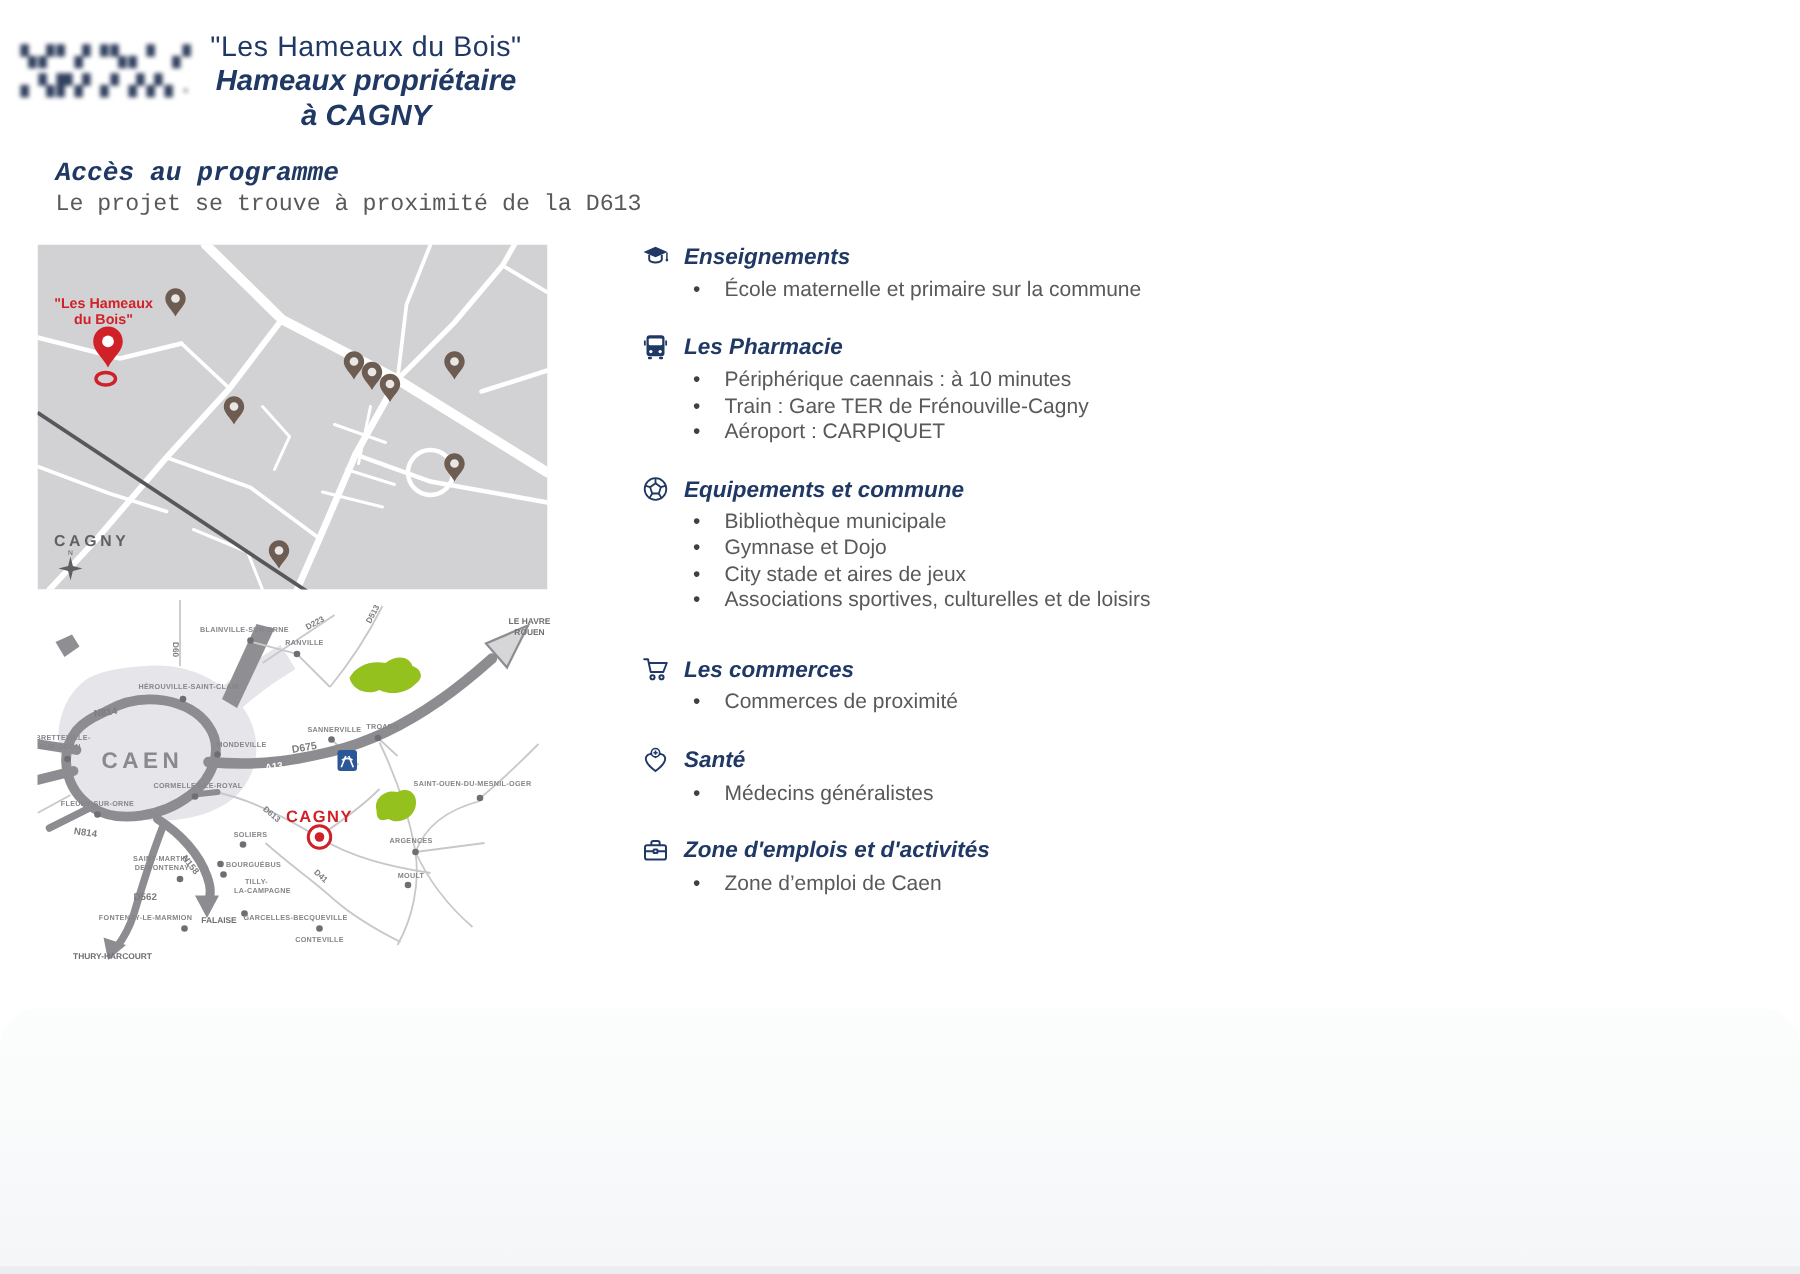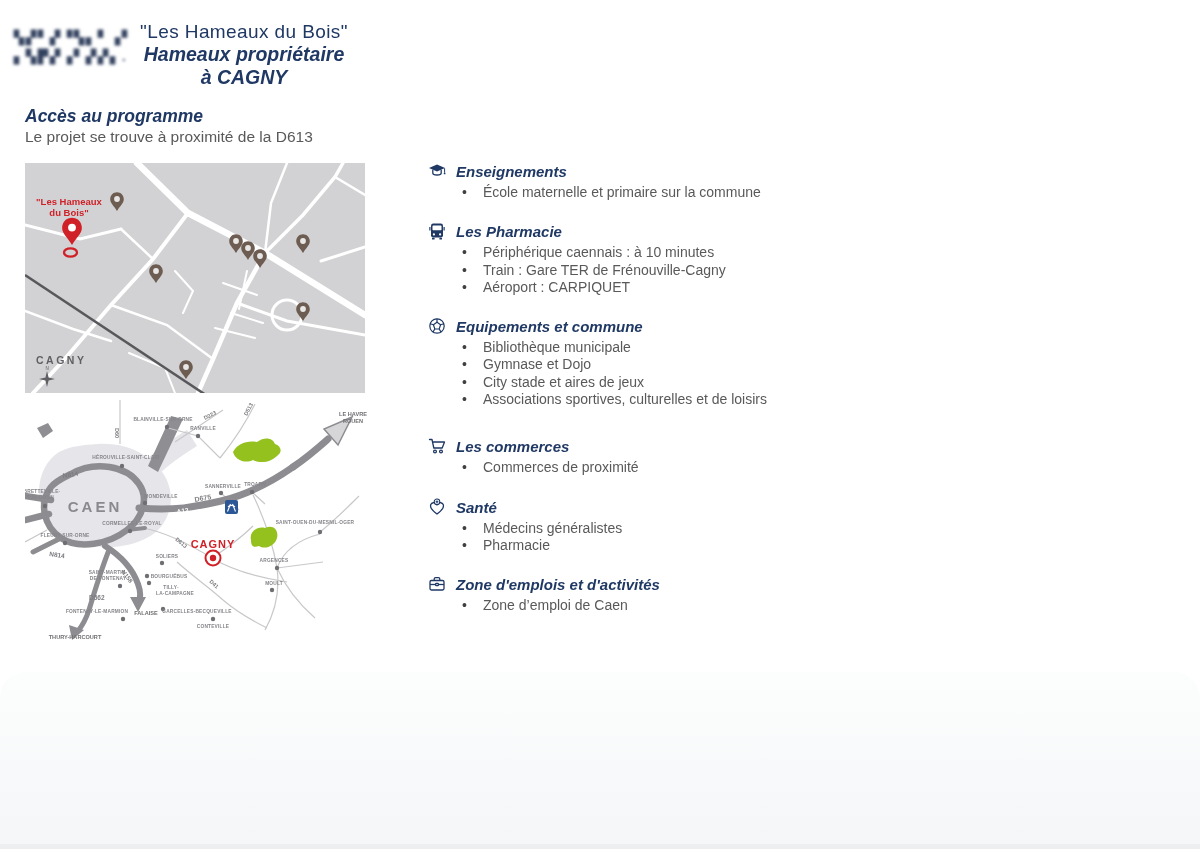--- a/index.html
+++ b/index.html
@@ -16,34 +16,34 @@
     color:#32415f;font-weight:bold;font-size:13px;line-height:19px;
     letter-spacing:2px;filter:blur(1.4px);white-space:nowrap;
   }
   .title-block{
     position:absolute;left:128px;top:20px;width:232px;text-align:center;
     color:#1f3864;
   }
   .title-line1{font-size:19px;font-weight:normal;line-height:23px;letter-spacing:.4px;}
   .title-line2,.title-line3{font-size:19.5px;font-weight:bold;font-style:italic;line-height:23px;}
 
-  .intro{position:absolute;left:25px;top:106px;}
+  .intro{position:absolute;left:37px;top:106px;font-family:Liberation Mono, monospace;}
   .intro-heading{color:#1f3864;font-size:17.5px;font-weight:bold;font-style:italic;line-height:20px;}
   .intro-subtitle{color:#595959;font-size:15.5px;line-height:19px;margin-top:1px;}
 
   
   .map-local{position:absolute;left:25px;top:163px;width:340px;height:230px;}
   .map-regional{position:absolute;left:25px;top:400px;width:343px;height:247px;}
   svg text{font-family:"Liberation Sans",sans-serif;}
 
   
   .right-col{position:absolute;left:427px;top:162px;width:600px;}
   .sec{margin-bottom:21px;}
   .sec.gap-lg{margin-bottom:29px;}
-  .sec-head{display:flex;align-items:flex-end;}
+  .sec-head{display:flex;align-items:center;}
   .sec-icon{width:20px;height:20px;flex:0 0 20px;margin-right:9px;margin-top:-1px;}
   .sec-title{color:#1f3864;font-size:15px;font-weight:bold;font-style:italic;line-height:18px;}
   .sec ul{list-style:none;margin:3px 0 0 0;padding:0 0 0 56px;}
   .sec li{
     position:relative;color:#595959;font-size:14px;line-height:17.3px;
   }
   .sec li::before{
     content:"\2022";position:absolute;left:-21px;top:0;
     color:#404040;font-size:14px;
   }
@@ -333,21 +333,20 @@
       <div class="sec-head">
         <svg class="sec-icon" viewBox="0 0 20 20">
           <path d="M10 17 C4.5 13 2.8 10 3.8 7.6 C4.7 5.5 7.6 5 9.2 6.8 L10 7.7 L10.8 6.8 C12.4 5 15.3 5.5 16.2 7.6 C17.2 10 15.5 13 10 17 Z" fill="none" stroke="#1f3864" stroke-width="1.3"></path>
           <circle cx="10" cy="4.8" r="2.8" fill="#ffffff" stroke="#1f3864" stroke-width="1.1"></circle>
           <path d="M10 3.4 V6.2 M8.6 4.8 H11.4" stroke="#1f3864" stroke-width="1.1"></path>
         </svg>
         <span class="sec-title">Santé</span>
       </div>
       <ul>
         <li>Médecins généralistes</li>
-        <li>Pharmacie</li>
       </ul>
     </div>
 
     <div class="sec">
       <div class="sec-head">
         <svg class="sec-icon" viewBox="0 0 20 20" fill="none" stroke="#1f3864" stroke-width="1.3">
           <rect x="3" y="6.5" width="14" height="9.5" rx="1.4"></rect>
           <path d="M7.2 6.5 V5 C7.2 4.2 7.8 3.6 8.6 3.6 H11.4 C12.2 3.6 12.8 4.2 12.8 5 V6.5"></path>
           <path d="M3 10.5 H17"></path>
           <rect x="8.7" y="9.3" width="2.6" height="2.4" rx="0.4" fill="#ffffff"></rect>

